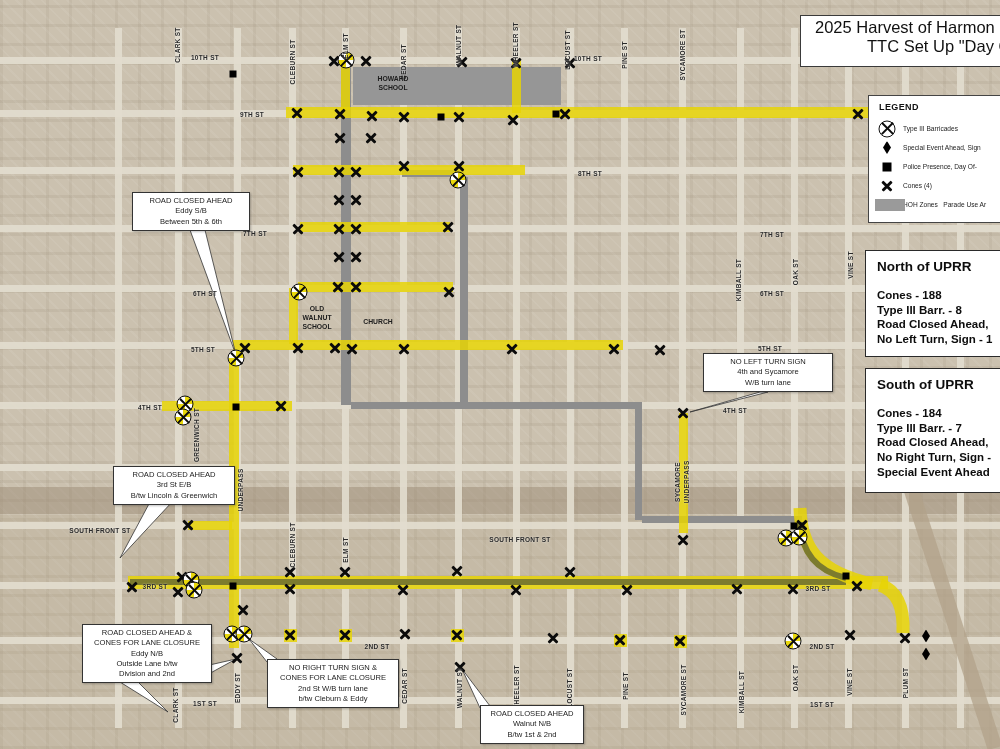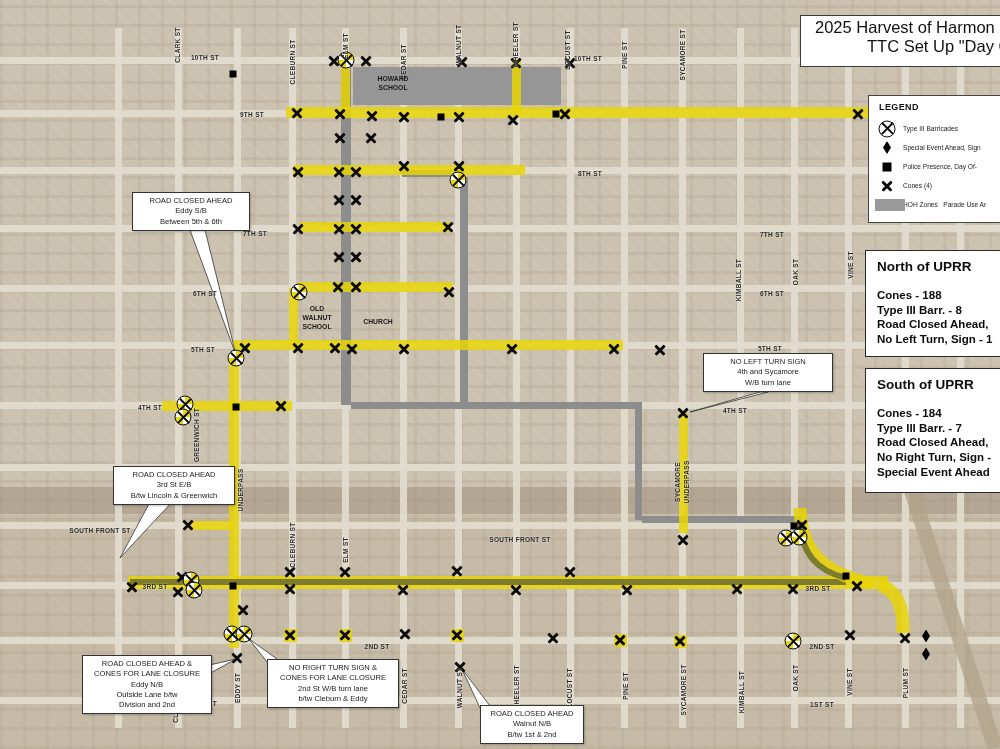--- a/index.html
+++ b/index.html
@@ -349,21 +349,21 @@
     <div class="place" style="left: 378px; top: 322px;">CHURCH</div>
     <div class="callout" style="left: 132px; top: 192px; width: 112px;">ROAD CLOSED AHEAD
 Eddy S/B
 Between 5th &amp; 6th</div>
     <div class="callout" style="left: 703px; top: 353px; width: 124px;">NO LEFT TURN SIGN
 4th and Sycamore
 W/B turn lane</div>
     <div class="callout" style="left: 113px; top: 466px; width: 116px;">ROAD CLOSED AHEAD
 3rd St E/B
 B/tw Lincoln &amp; Greenwich</div>
-    <div class="callout" style="left: 82px; top: 624px; width: 124px; margin-top: 31px;">ROAD CLOSED AHEAD &amp;
+    <div class="callout" style="left: 82px; top: 624px; width: 124px;">ROAD CLOSED AHEAD &amp;
 CONES FOR  LANE CLOSURE
 Eddy N/B
 Outside Lane b/tw
 Division and 2nd</div>
     <div class="callout" style="left: 267px; top: 659px; width: 126px;">NO RIGHT TURN SIGN &amp;
 CONES FOR LANE CLOSURE
 2nd St W/B turn lane
 b/tw Cleburn &amp; Eddy</div>
     <div class="callout" style="left: 480px; top: 705px; width: 98px;">ROAD CLOSED AHEAD
 Walnut N/B

